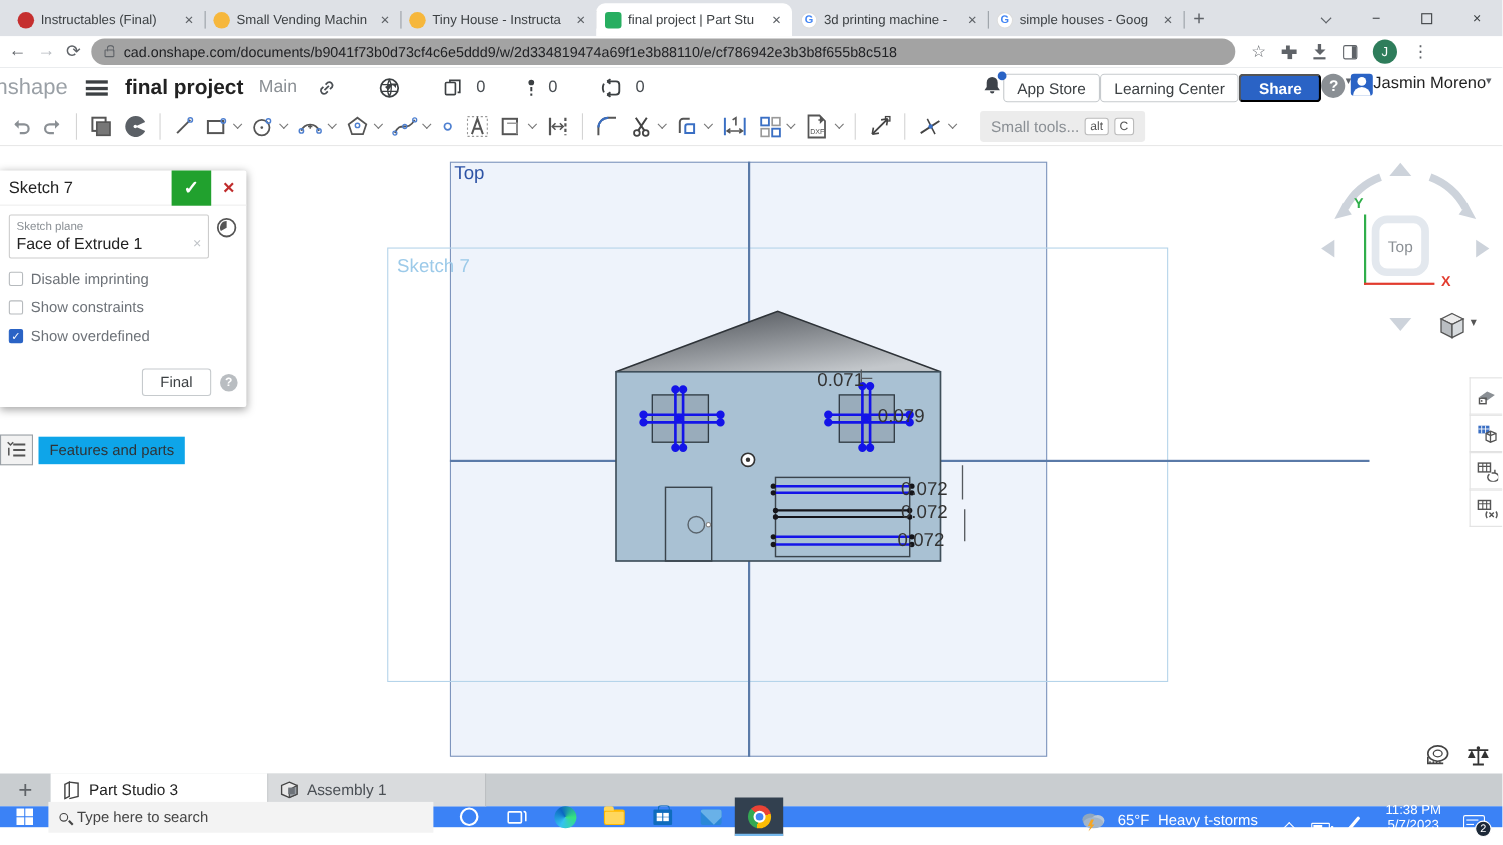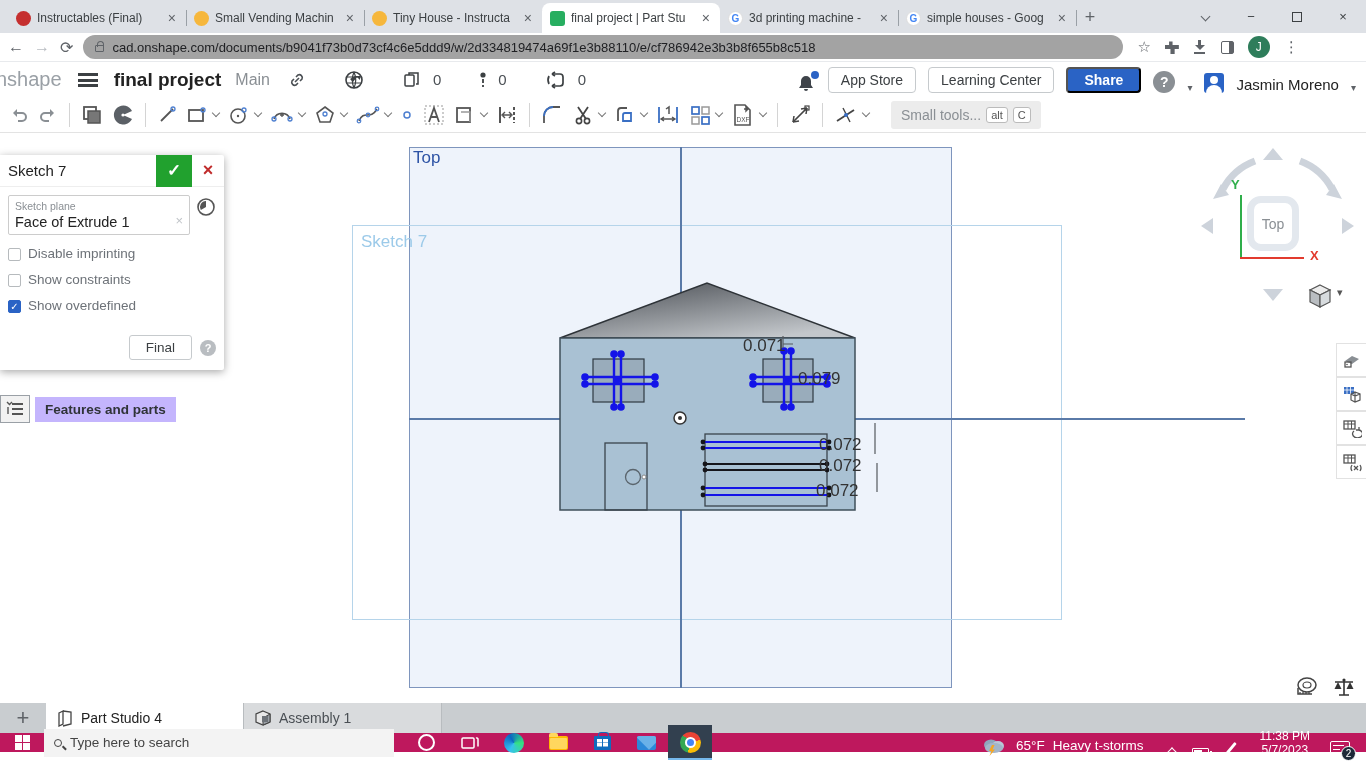--- a/index.html
+++ b/index.html
@@ -47,21 +47,21 @@
   
   .osheader{height:35px;background:#fff;display:flex;align-items:center;gap:8px;padding-right:10px;position:relative;}
   .oslogo{font-size:20px;color:#9aa0a6;margin-left:-4px;letter-spacing:0;}
   .hamb{width:20px;height:14px;border-top:3px solid #3c4043;border-bottom:3px solid #3c4043;position:relative;margin:0 8px;}
   .hamb::after{content:"";position:absolute;left:0;top:3.5px;width:100%;height:3px;background:#3c4043;}
   .doctitle{font-size:19px;font-weight:bold;color:#222;}
   .wsname{font-size:16px;color:#8a8f94;margin-left:6px;}
   .hic{color:#4a4f54;display:flex;align-items:center;}
   .hcount{font-size:15px;color:#4a4f54;margin-left:3px;}
   .hgap{width:22px;}
-  .osheader .right{margin-left:auto;display:flex;align-items:flex-end;gap:12px;}
+  .osheader .right{margin-left:auto;display:flex;align-items:flex-start;}
   .bell{position:relative;}
   .bell .badge{position:absolute;right:-3px;top:-2px;width:8px;height:8px;border-radius:50%;background:#2a63c5;}
   .osbtn{height:26px;border:1px solid #c6cacd;border-radius:4px;background:#fff;font-size:14px;color:#3c4043;display:flex;align-items:center;padding:0 12px;}
   .sharebtn{height:26px;border-radius:4px;background:#2a63c5;color:#fff;font-size:14px;font-weight:bold;display:flex;align-items:center;padding:0 16px;}
   .helpq{width:22px;height:22px;border-radius:50%;background:#8a8f94;color:#fff;font-size:14px;font-weight:bold;display:flex;align-items:center;justify-content:center;}
   .caret{font-size:10px;color:#5f6368;}
   .uavatar{width:20px;height:20px;background:#2a63c5;border-radius:3px;position:relative;overflow:hidden;}
   .uavatar::before{content:"";position:absolute;left:6px;top:3px;width:8px;height:8px;border-radius:50%;background:#fff;}
   .uavatar::after{content:"";position:absolute;left:2px;top:12px;width:16px;height:10px;border-radius:8px 8px 0 0;background:#fff;}
   .uname{font-size:15px;color:#222;}
@@ -91,31 +91,31 @@
   .dlg-head{height:32px;display:flex;align-items:center;border-bottom:1px solid #eee;}
   .dlg-title{font-size:15px;color:#222;padding-left:8px;flex:1;}
   .dlg-ok{width:36px;height:32px;background:#21a12e;color:#fff;font-size:17px;font-weight:bold;display:flex;align-items:center;justify-content:center;}
   .dlg-x{width:32px;height:32px;color:#c02c2c;font-size:18px;font-weight:bold;display:flex;align-items:center;justify-content:center;}
   .dlg-body{padding:8px 8px 10px 8px;}
   .planerow{display:flex;align-items:flex-start;gap:6px;}
   .planebox{flex:1;border:1px solid #ccc;border-radius:2px;padding:4px 6px;position:relative;}
   .planebox .lab{font-size:10.5px;color:#8a8f94;}
   .planebox .val{font-size:14.5px;color:#222;margin-top:2px;}
   .planebox .clr{position:absolute;right:6px;bottom:6px;color:#c0c4c8;font-size:13px;}
-  .cbrow{display:flex;align-items:flex-end;gap:7px;margin-top:11px;}
+  .cbrow{display:flex;align-items:center;gap:7px;margin-top:11px;}
   .cbox{width:13px;height:13px;border:1px solid #b6babd;border-radius:2px;background:#fff;display:flex;align-items:center;justify-content:center;font-size:10px;color:#fff;}
   .cbox.on{background:#2a63c5;border-color:#2a63c5;}
   .cblab{font-size:13.5px;color:#6d7278;}
   .dlg-foot{display:flex;align-items:center;justify-content:flex-end;gap:8px;padding:12px 8px 10px 0;}
   .finalbtn{border:1px solid #c6cacd;border-radius:3px;background:#fff;font-size:13.5px;color:#3c4043;padding:4px 16px;}
   .qmini{width:16px;height:16px;border-radius:50%;background:#b9bdc1;color:#fff;font-size:11px;font-weight:bold;display:flex;align-items:center;justify-content:center;}
   
   .featwrap{position:absolute;left:0;top:262px;display:flex;align-items:center;gap:5px;}
   .featicon{width:30px;height:28px;background:#f2f2f2;border:1px solid #9aa0a6;display:flex;align-items:center;justify-content:center;}
-  .featchip{background:#c4b5fd;color:#2f3337;font-size:13.5px;padding:5px 10px;font-weight:bold;}
+  .featchip{background:#0ea5e9;color:#2f3337;font-size:13.5px;padding:5px 10px;}
   
   .vc-arrows{position:absolute;left:1193px;top:8px;}
   .vc-top{position:absolute;left:1247px;top:63px;width:52px;height:55px;background:#fff;border:7px solid #e3e8ee;border-radius:14px;display:flex;align-items:center;justify-content:center;font-size:14px;color:#8a8f94;}
   .vc-y{position:absolute;left:1240px;top:62px;width:2px;height:64px;background:#2fae4a;}
   .vc-x{position:absolute;left:1240px;top:124px;width:64px;height:2px;background:#e23b2e;}
   .vc-ylab{position:absolute;left:1231px;top:44px;font-size:13px;font-weight:bold;color:#2fae4a;}
   .vc-xlab{position:absolute;left:1310px;top:115px;font-size:13px;font-weight:bold;color:#e23b2e;}
   .vc-cube{position:absolute;left:1307px;top:150px;}
   .vc-caret{position:absolute;left:1337px;top:153px;font-size:11px;color:#555;}
   
@@ -124,21 +124,21 @@
   
   .cb-tool{position:absolute;}
 
   
   .docbar{height:30px;background:#c9cdd0;display:flex;align-items:stretch;}
   .doc-plus{width:46px;display:flex;align-items:center;justify-content:center;font-size:22px;color:#5f6368;}
   .doc-tab{width:198px;display:flex;align-items:center;gap:7px;padding:0 10px;font-size:14px;color:#4a4f54;background:#d9dbdd;border-right:1px solid #b8bcbf;}
   .doc-tab.active{background:#fff;color:#222;}
 
   
-  .taskbar{height:19px;background:#be185d;display:flex;align-items:center;color:#fff;}
+  .taskbar{height:19px;background:#3b82f6;display:flex;align-items:center;color:#fff;}
   .tb-start{width:44px;height:35px;display:flex;align-items:center;justify-content:center;}
   .winlogo{width:15px;height:15px;display:grid;grid-template-columns:7px 7px;grid-template-rows:7px 7px;gap:1px;}
   .winlogo i{background:#fff;}
   .tb-search{width:350px;height:28px;background:#f3f3f3;display:flex;align-items:center;gap:8px;padding:0 10px;margin-right:10px;}
   .mag{width:8px;height:8px;border:1.6px solid #444;border-radius:50%;position:relative;}
   .mag::after{content:"";position:absolute;left:7px;top:7px;width:5px;height:1.6px;background:#444;transform:rotate(45deg);}
   .tb-search span{font-size:13.5px;color:#444;}
   .tb-app{width:44px;height:35px;display:flex;align-items:center;justify-content:center;}
   .tb-app.active{background:#32404f;box-shadow:inset 0 -2px 0 #76b9ed;}
   .cortana{width:17px;height:17px;border:2px solid #fff;border-radius:50%;}
@@ -693,21 +693,21 @@
     </span>
   </div>
 
   <div class="docbar">
     <div class="doc-plus">+</div>
     <div class="doc-tab active">
       <svg width="18" height="18" viewBox="0 0 18 18">
           <path d="M3 4 l4 -2 v13 l-4 2 z" fill="none" stroke="#444" stroke-width="1.3"></path>
           <path d="M7 2 l8 1 v12 l-8 2" fill="none" stroke="#444" stroke-width="1.3"></path>
         </svg>
-      <span>Part Studio 4</span>
+      <span>Part Studio 3</span>
     </div>
     <div class="doc-tab">
       <svg width="18" height="18" viewBox="0 0 18 18">
           <polygon points="9,2 16,5 16,13 9,16 2,13 2,5" fill="#e8e8e8" stroke="#444" stroke-width="1.2"></polygon>
           <polygon points="9,9 16,5 16,13 9,16" fill="#9aa0a6" stroke="#444" stroke-width="1"></polygon>
           <rect x="8" y="7" width="6" height="6" fill="#6d7278"></rect>
         </svg>
       <span>Assembly 1</span>
     </div>
   </div>

